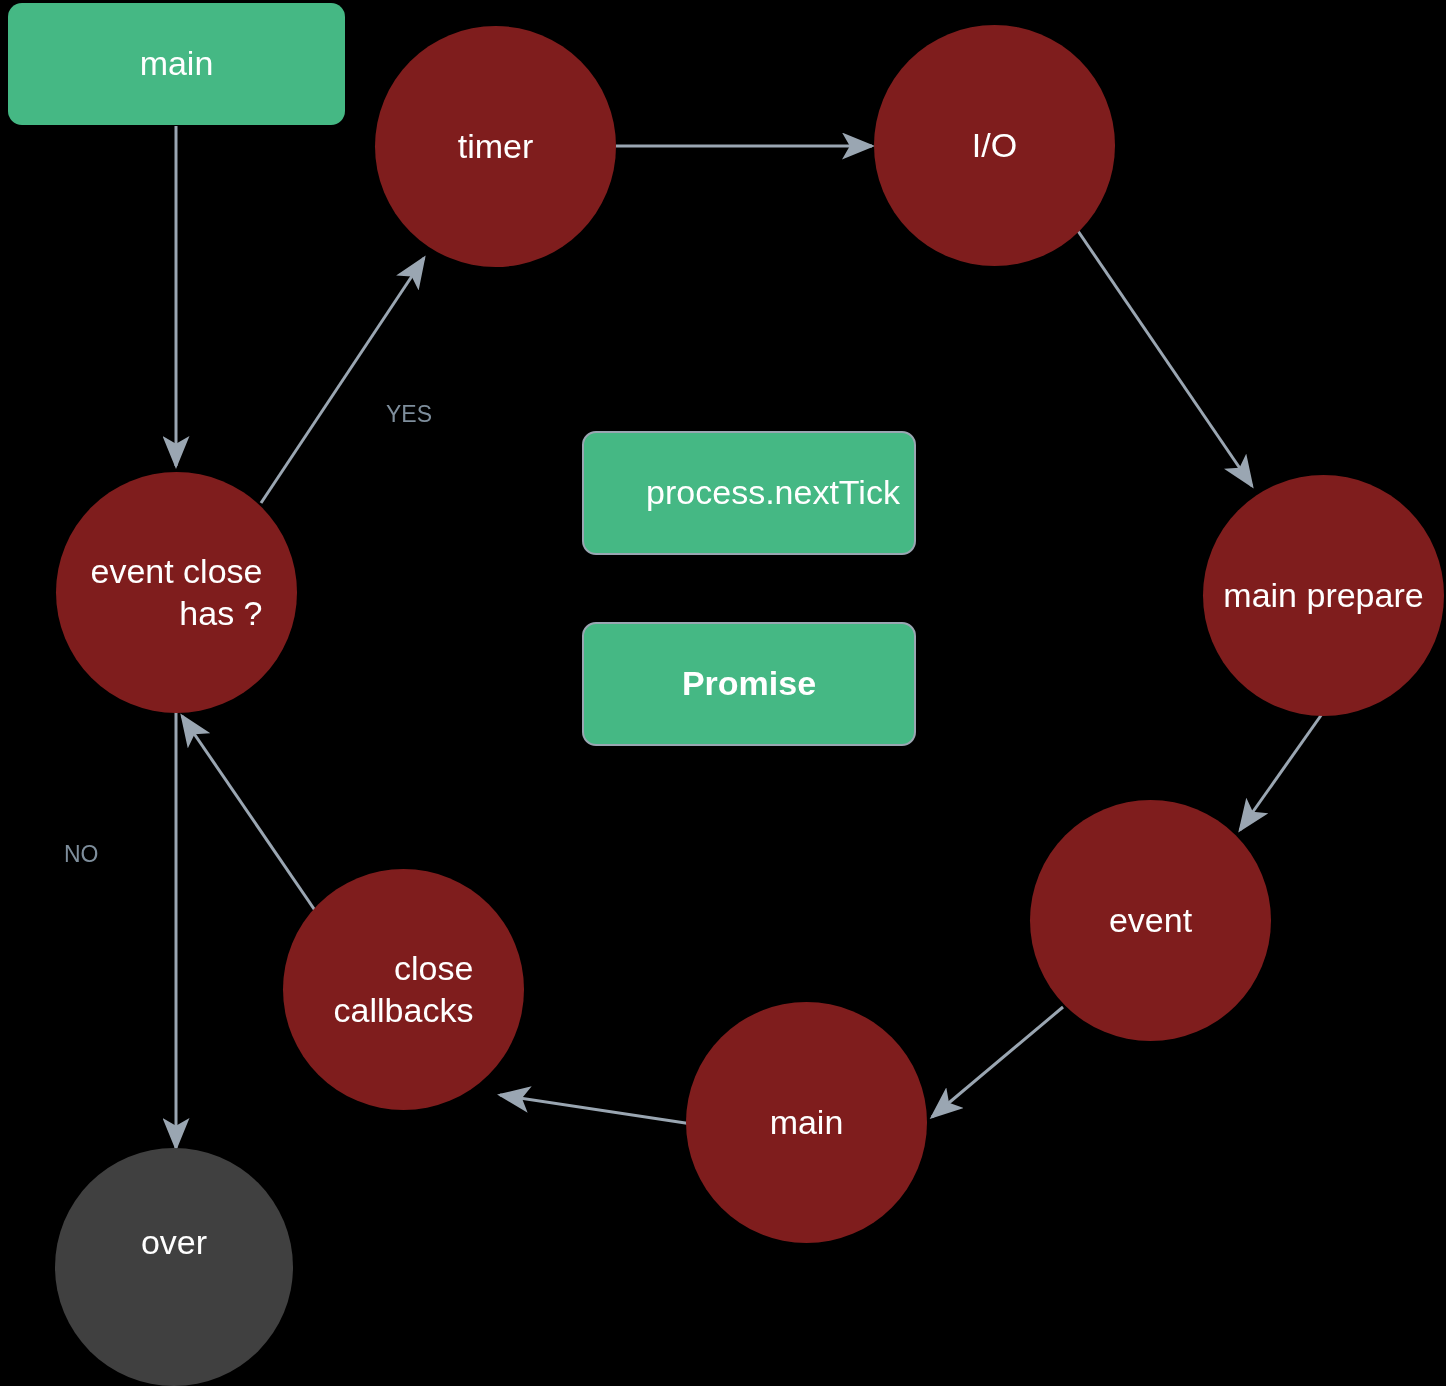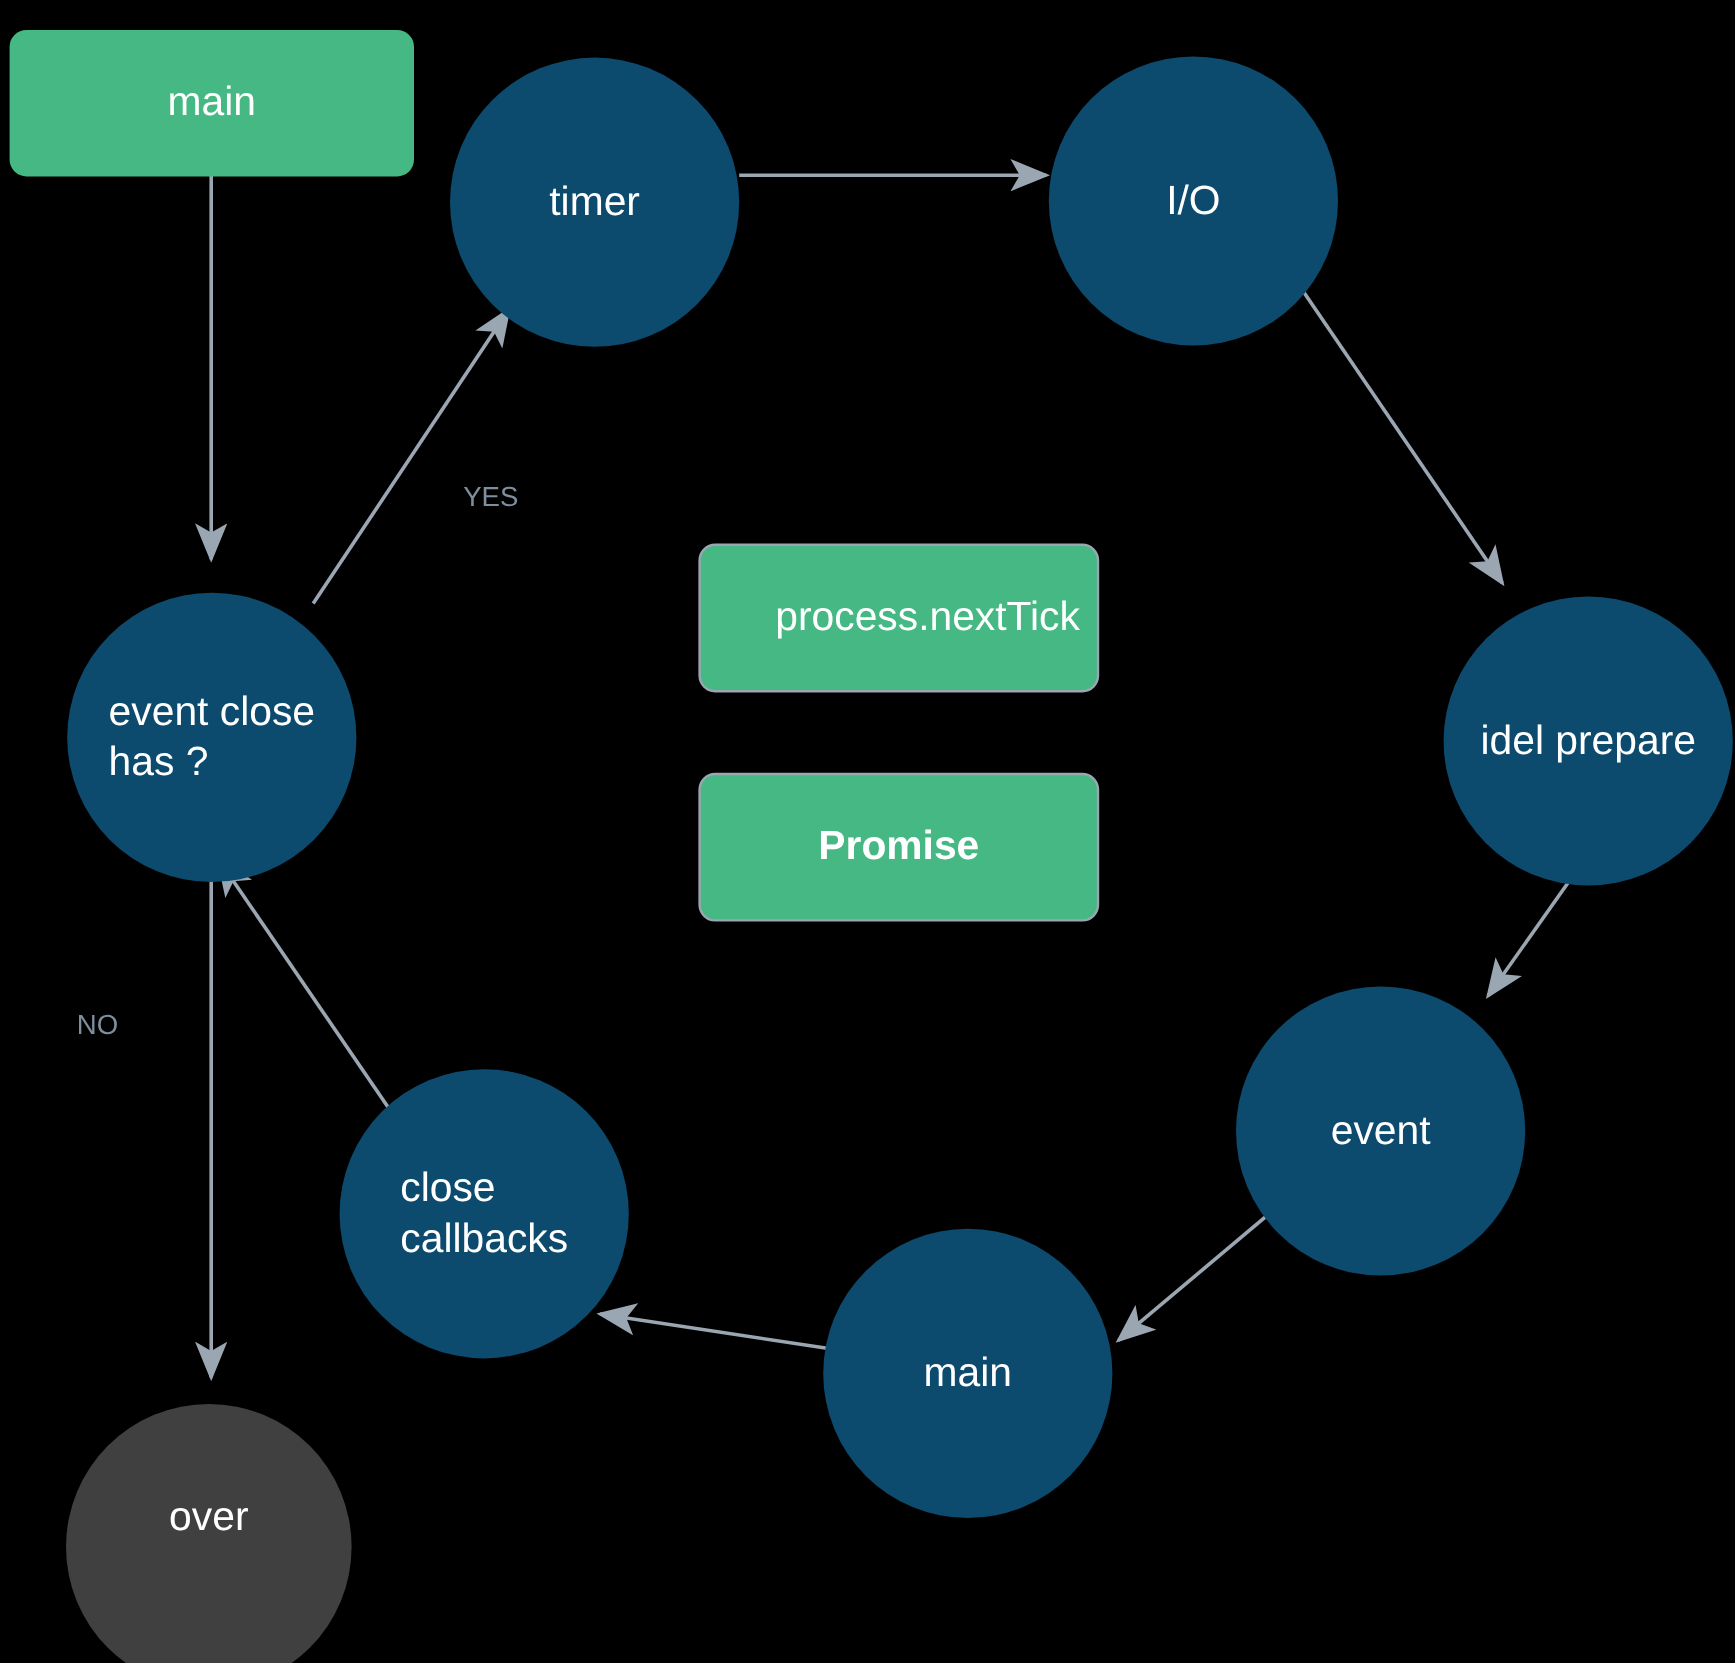--- a/index.html
+++ b/index.html
@@ -20,32 +20,31 @@
     left: 0;
     top: 0;
     width: 1446px;
     height: 1386px;
   }
   .node {
     position: absolute;
     display: flex;
     align-items: center;
     justify-content: center;
-    text-align: left;
+    text-align: right;
     color: #ffffff;
     font-family: "Liberation Sans", sans-serif;
     font-size: 34px;
     line-height: 1.22;
     box-sizing: border-box;
     z-index: 2;
-    margin-top: 22px;
   }
   .node.circle {
     border-radius: 50%;
-    background: #0c4a6e;
+    background: #7f1d1d;
   }
   .node.circle.danger {
     background: #404040;
   }
   .node.box {
     border-radius: 14px;
     background: #45b884;
     border: 2px solid #9aa6b2;
   }
   .node.box.noborder {
@@ -97,21 +96,21 @@
 
   <div class="node circle" style="left:375px; top:26px; width:241px; height:241px;">
     <span>timer</span>
   </div>
 
   <div class="node circle" style="left:874px; top:25px; width:241px; height:241px;">
     <span>I/O</span>
   </div>
 
   <div class="node circle" style="left:1203px; top:475px; width:241px; height:241px;">
-    <span>idel prepare</span>
+    <span>main prepare</span>
   </div>
 
   <div class="node circle" style="left:1030px; top:800px; width:241px; height:241px;">
     <span>event</span>
   </div>
 
   <div class="node circle" style="left:686px; top:1002px; width:241px; height:241px;">
     <span>main</span>
   </div>
 

